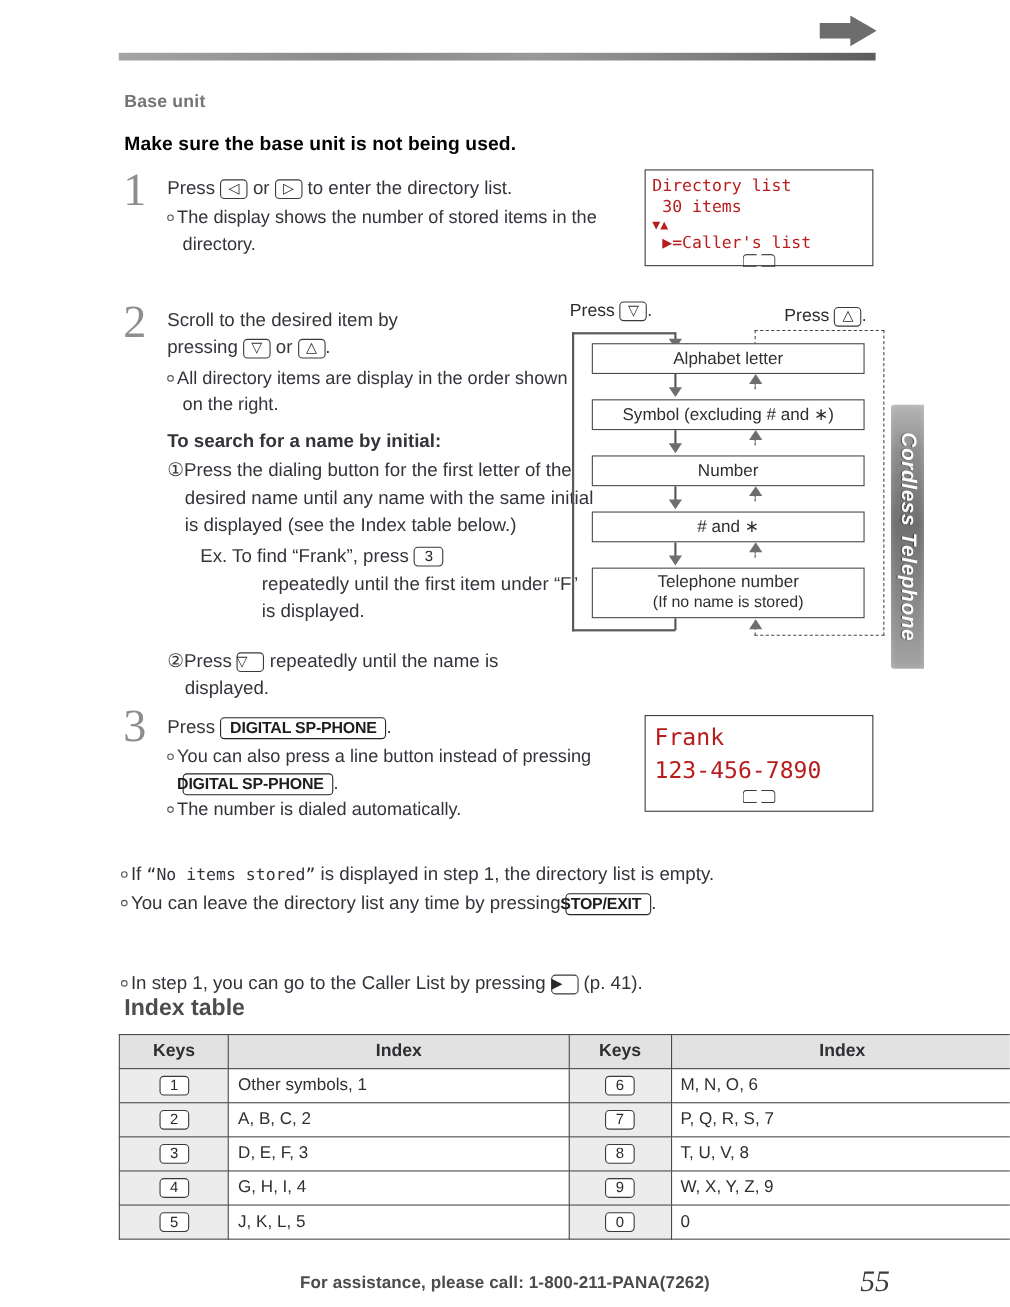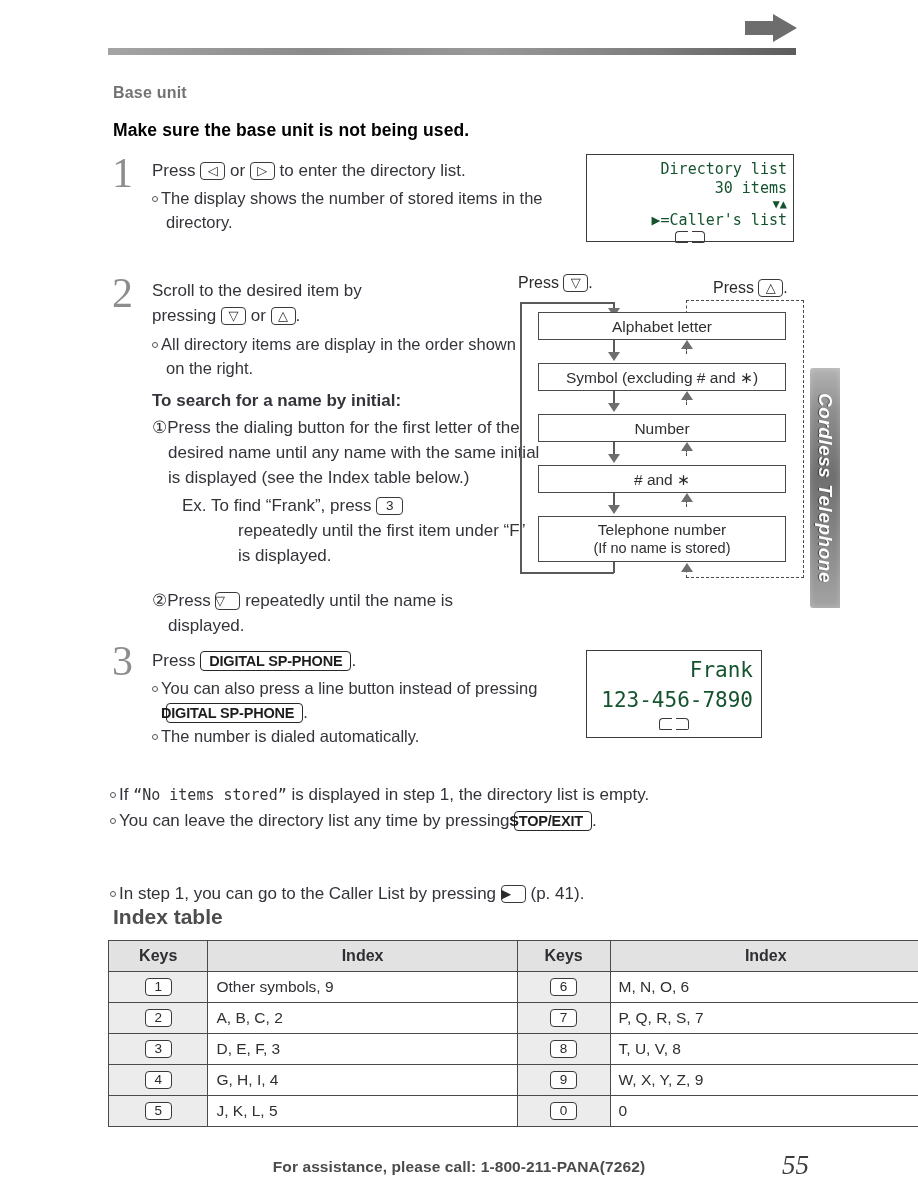--- a/index.html
+++ b/index.html
@@ -113,25 +113,24 @@
     box-shadow:inset 0 0 0 1px #fff;
   }
 
   
   .lcd{
     position:absolute;
     border:1.6px solid #3c3c3c;
     background:#fff;
     box-sizing:border-box;
     font-family:"DejaVu Sans Mono","Liberation Mono",monospace;
-    color:#14532d;
-    text-align:right;
+    color:#b91c1c;
   }
   #lcd1{left:586px;top:154px;width:208px;height:88px;padding:5px 6px;font-size:15px;line-height:19px;}
-  #lcd2{left:586px;top:650px;width:176px;height:88px;padding:4px 8px;font-size:21px;line-height:30px;}
+  #lcd2{left:586px;top:650px;width:208px;height:88px;padding:4px 8px;font-size:21px;line-height:30px;}
   .lcd .row{white-space:pre;}
   .bookicon{
     display:block;text-align:center;margin-top:-1px;
     font-family:"DejaVu Sans",sans-serif;font-size:16px;letter-spacing:-1px;
   }
   .book{
     display:inline-block;width:30px;height:13px;position:relative;
   }
   .book:before,.book:after{
     content:"";position:absolute;top:0;width:13px;height:12px;
@@ -373,21 +372,21 @@
       <tr>
         <th class="ccell">Keys</th>
         <th class="icell">Index</th>
         <th class="ccell2">Keys</th>
         <th class="icell2">Index</th>
       </tr>
     </thead>
     <tbody>
       <tr>
         <td class="ccell"><span class="key num">1</span></td>
-        <td class="icell">Other symbols, 9</td>
+        <td class="icell">Other symbols, 1</td>
         <td class="ccell2"><span class="key num">6</span></td>
         <td class="icell2">M, N, O, 6</td>
       </tr>
       <tr>
         <td class="ccell"><span class="key num">2</span></td>
         <td class="icell">A, B, C, 2</td>
         <td class="ccell2"><span class="key num">7</span></td>
         <td class="icell2">P, Q, R, S, 7</td>
       </tr>
       <tr>

